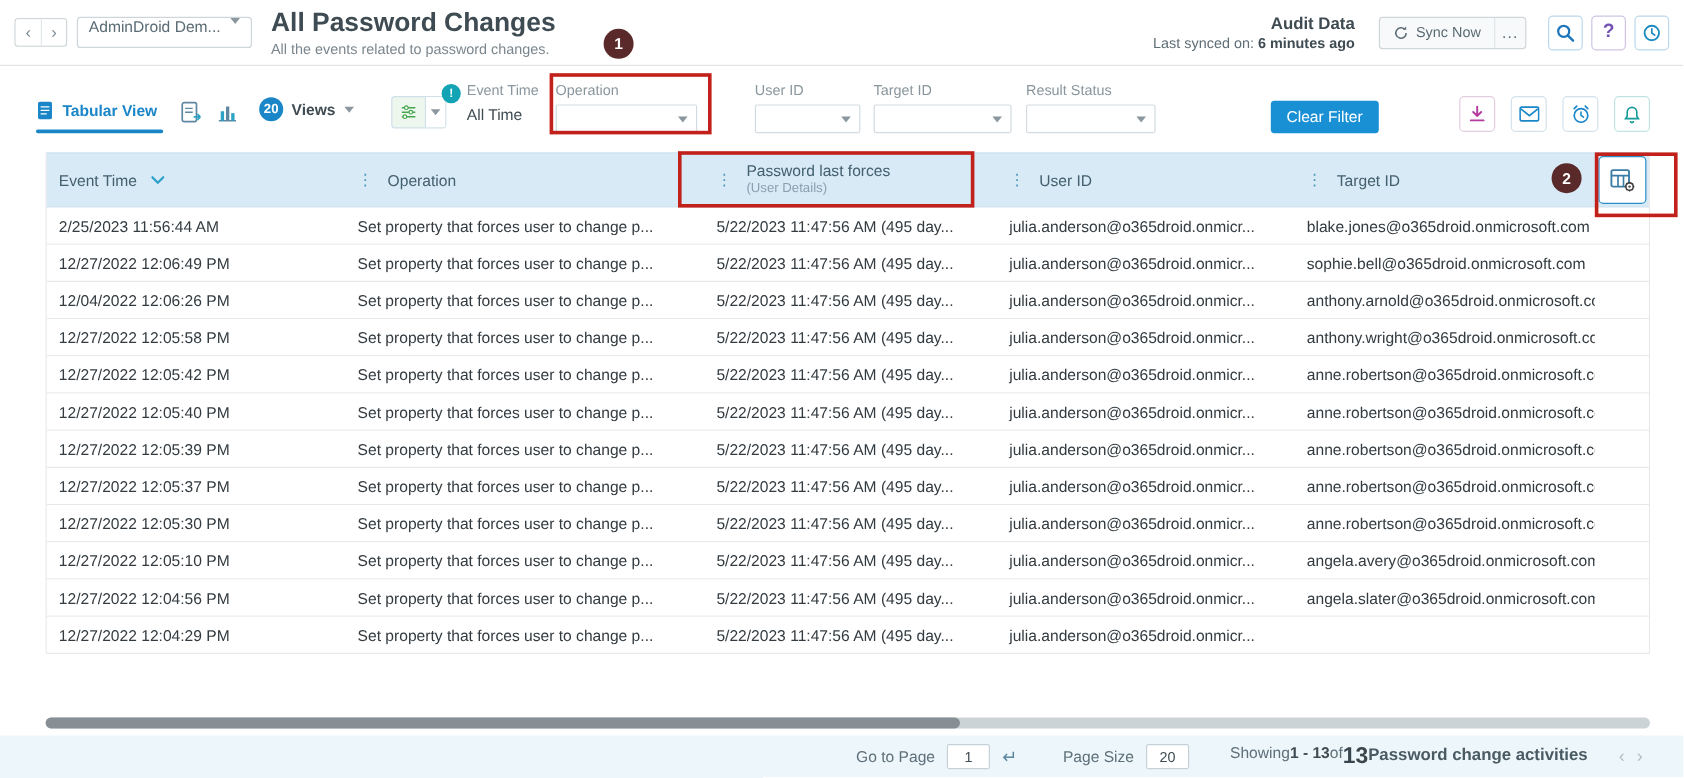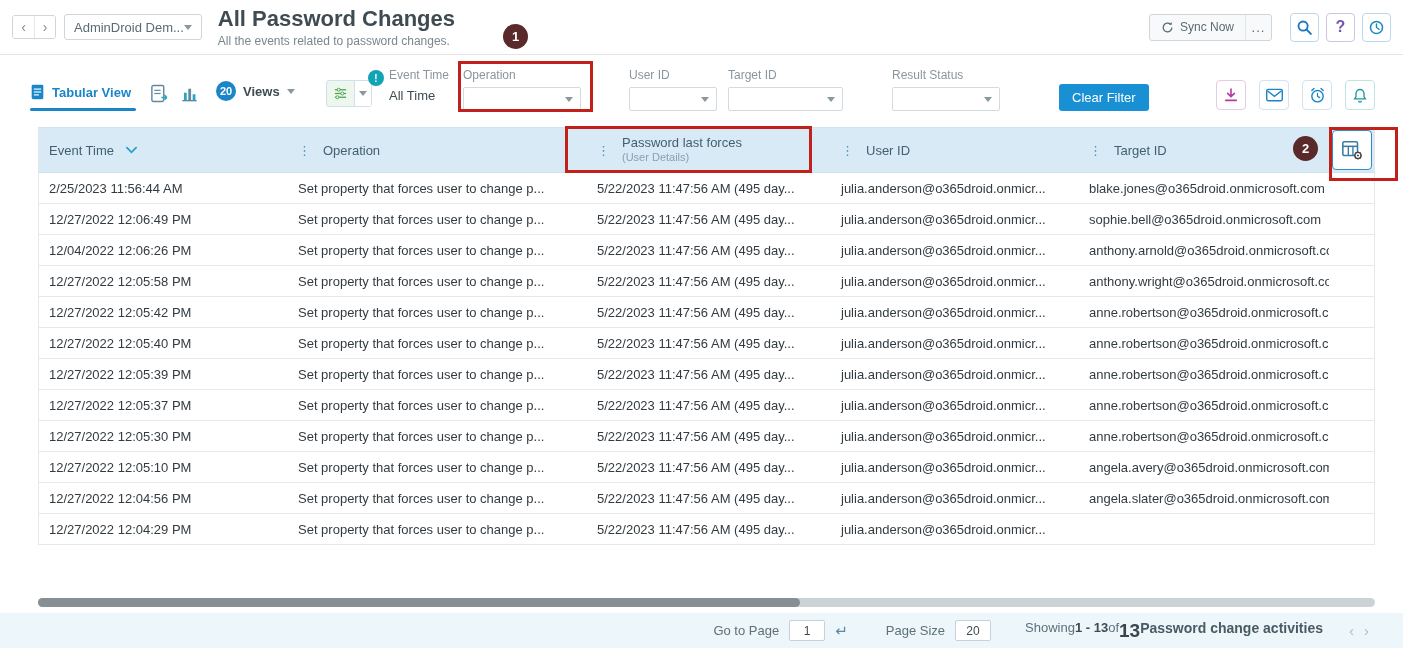--- a/index.html
+++ b/index.html
@@ -6,21 +6,21 @@
   body { font-family: "Liberation Sans", "DejaVu Sans", sans-serif; background:#fff; }
   .app { position:relative; width:1403px; height:648px; background:#fff; overflow:hidden; }
 
   
   .topbar { position:absolute; top:0; left:0; right:0; height:55px; border-bottom:1px solid #e4e4e4;
             display:flex; align-items:center; padding:0 12px; background:#fff; }
   .nav-group { display:flex; border:1px solid #cfd6da; border-radius:3px; overflow:hidden; height:24px; }
   .nav-btn { width:21px; display:flex; align-items:center; justify-content:center; color:#7c8a92;
              font-size:14px; background:#fff; cursor:pointer; }
   .nav-btn + .nav-btn { border-left:1px solid #e2e7ea; }
-  .tenant { display:flex; align-items:center; border:1px solid #cfd6da; border-radius:3px;
+  .tenant { display:flex; gap:8px; border:1px solid #cfd6da; border-radius:3px;
             height:26px; padding:0 9px; margin-left:8px; color:#5a6b74; font-size:13px; cursor:pointer; }
   .caret { width:0; height:0; border-left:4px solid transparent; border-right:4px solid transparent;
            border-top:5px solid #8a979e; display:inline-block; }
   .title-block { margin-left:16px; }
   .page-title { font-size:22px; font-weight:bold; color:#3f4b52; }
   .page-subtitle { font-size:12px; color:#7a868d; margin-top:2px; }
   .topbar-spacer { flex:1; }
   .audit-block { text-align:right; margin-right:20px; }
   .audit-title { font-size:14px; font-weight:bold; color:#3f4b52; }
   .audit-sub { font-size:12px; color:#5f6d75; margin-top:2px; }
@@ -114,20 +114,27 @@
     </div>
     <div class="tenant">
       <span>AdminDroid Dem...</span>
       <span class="caret"></span>
     </div>
     <div class="title-block">
       <div class="page-title">All Password Changes</div>
       <div class="page-subtitle">All the events related to password changes.</div>
     </div>
     <div class="topbar-spacer"></div>
+    <div class="audit-block">
+      <div class="audit-title">Audit Data</div>
+      <div class="audit-sub">
+        <span>Last synced on:</span>
+        <b>6 minutes ago</b>
+      </div>
+    </div>
     <div class="sync-group">
       <div class="sync-btn">
         <svg width="13" height="13" viewBox="0 0 24 24">
           <path d="M20 12a8 8 0 1 1-2.3-5.6" fill="none" stroke="#5a6b74" stroke-width="2.4"></path>
           <path d="M20 2v5h-5z" fill="#5a6b74"></path>
         </svg>
         <span>Sync Now</span>
       </div>
       <div class="more-btn">...</div>
     </div>
@@ -220,21 +227,21 @@
         <span class="caret"></span>
       </div>
     </div>
     <div class="filter-group" style="left:728px;">
       <div class="filter-label">Target ID</div>
       <div class="filter-select" style="width:115px;">
         <span></span>
         <span class="caret"></span>
       </div>
     </div>
-    <div class="filter-group" style="left:892px;">
+    <div class="filter-group" style="left:855px;">
       <div class="filter-label">Result Status</div>
       <div class="filter-select" style="width:108px;">
         <span></span>
         <span class="caret"></span>
       </div>
     </div>
 
     <button class="clear-filter">Clear Filter</button>
 
     <div class="action-icons">

